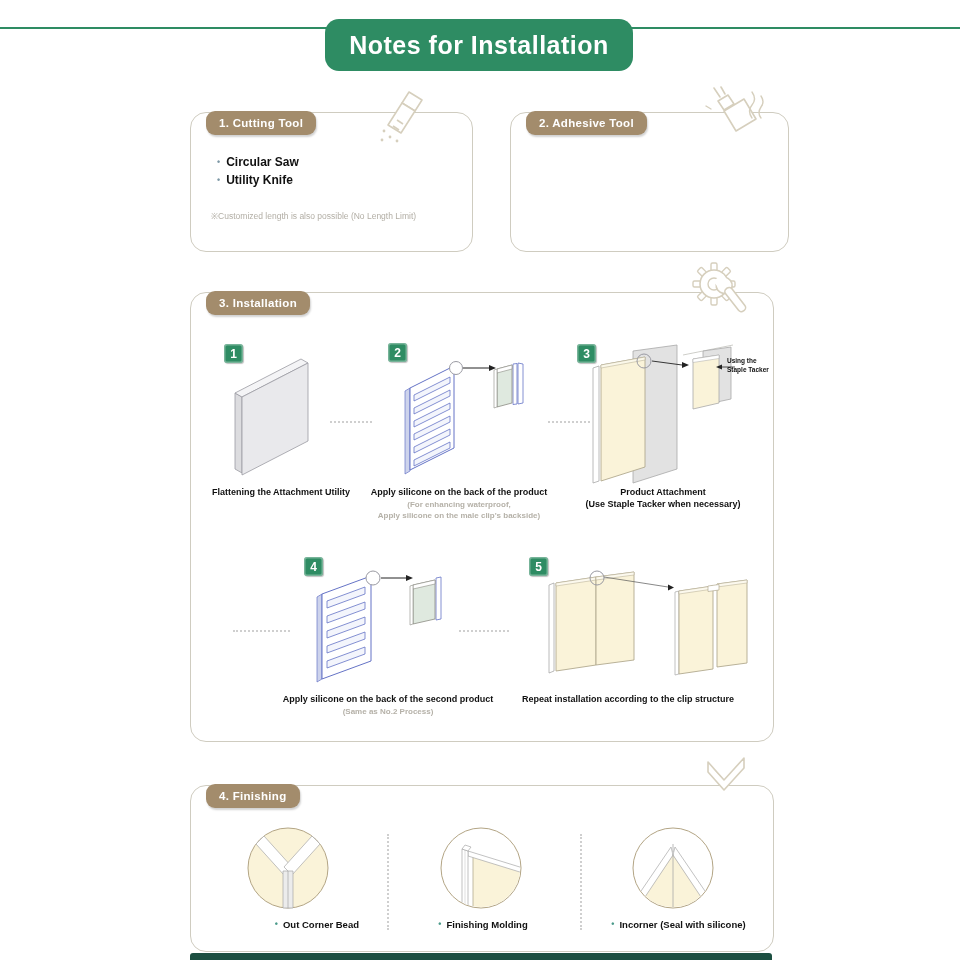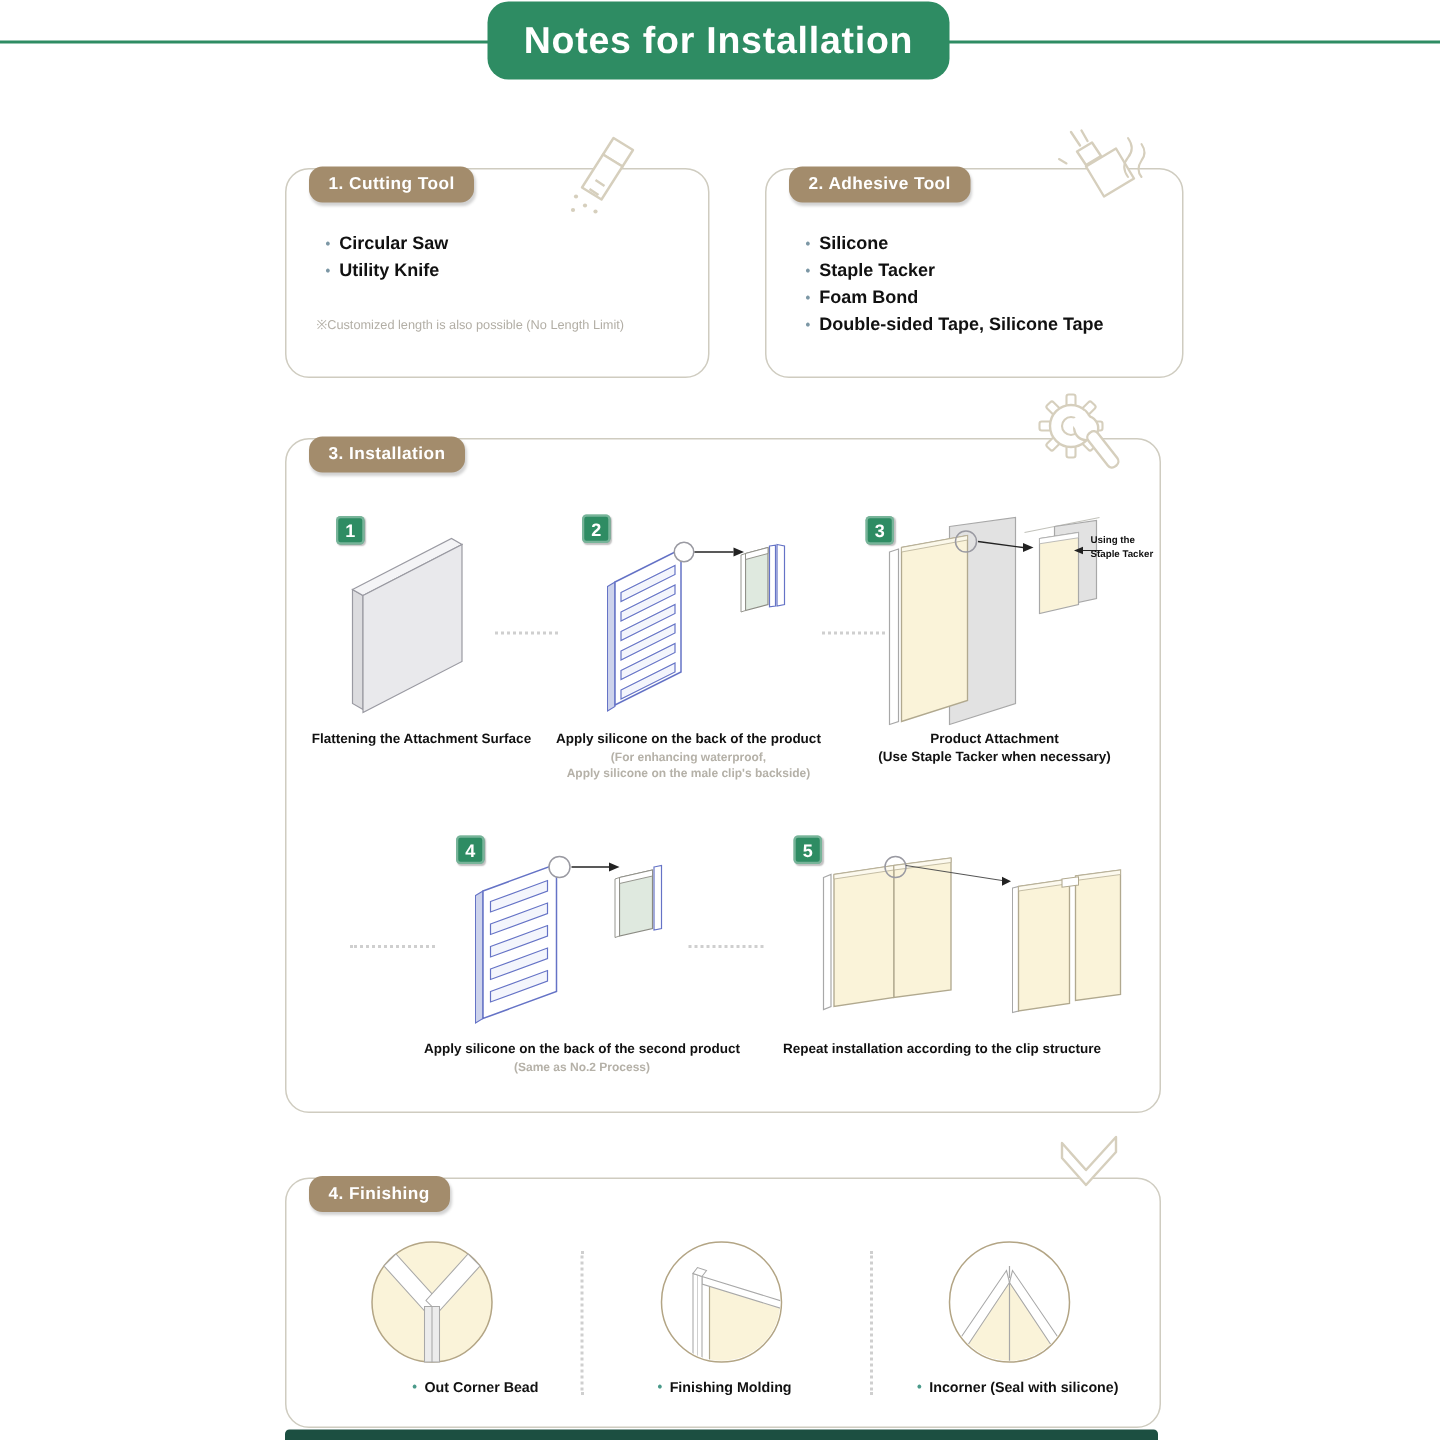--- a/index.html
+++ b/index.html
@@ -8,21 +8,21 @@
     font-family:"Liberation Sans", sans-serif;color:#111;overflow:hidden;
   }
   :root{
     --green:#2e8c63; --tan:#a38c6c; --cream:#faf3d9; --blue:#6573c6;
     --icon:#d6cfbd; --darkbar:#1c4f41;
   }
   .abs{position:absolute;}
   
   .hline{position:absolute;left:0;top:27px;width:960px;height:2px;background:var(--green);}
   .badge-title{
-    position:absolute;left:325px;top:1px;width:308px;height:52px;background:var(--green);
+    position:absolute;left:325px;top:19px;width:308px;height:52px;background:var(--green);
     border-radius:14px;display:flex;align-items:center;justify-content:center;
     color:#fff;font-size:25px;font-weight:bold;letter-spacing:.5px;
   }
   
   .panel{position:absolute;border:1.6px solid #cfccc0;border-radius:16px;background:#fff;}
   #box-cutting{left:190px;top:112px;width:281px;height:138px;}
   #box-adhesive{left:510px;top:112px;width:262px;height:138px;padding-left:15px;}
   #box-install{left:190px;top:292px;width:582px;height:448px;}
   #box-finish{left:190px;top:785px;width:582px;height:165px;}
   .sec-label{
@@ -78,26 +78,20 @@
   <g fill="var(--icon)" stroke="none">
     <circle cx="12" cy="41" r="1.4"></circle>
       <circle cx="18" cy="47" r="1.4"></circle>
     <circle cx="25" cy="51" r="1.4"></circle>
       <circle cx="10" cy="50" r="1.4"></circle>
   </g>
 </svg>
 
 <div class="panel" id="box-adhesive">
   <div class="sec-label">2. Adhesive Tool</div>
-  <ul class="tool-list">
-    <li>Silicone</li>
-    <li>Staple Tacker</li>
-    <li>Foam Bond</li>
-    <li>Double-sided Tape, Silicone Tape</li>
-  </ul>
 </div>
 
 <svg class="abs" style="left:694px;top:84px;" width="72" height="66" viewBox="0 0 72 66">
   <g fill="#fff" stroke="var(--icon)" stroke-width="1.6" stroke-linejoin="round" stroke-linecap="round">
     <polygon points="30,27 50,15 62,35 42,47"></polygon>
     <polygon points="24,17 34,11 40,20 30,26"></polygon>
     <line x1="26" y1="13" x2="20" y2="4"></line>
     <line x1="31" y1="10" x2="27" y2="3"></line>
   </g>
   <g fill="none" stroke="var(--icon)" stroke-width="1.4" stroke-linecap="round">
@@ -198,21 +192,21 @@
     <polygon points="176,19 206,15 206,18 176,22" fill="#fcf9ee" stroke="#b1a98f" stroke-width="0.5"></polygon>
     <polygon points="167,21 178,19.5 178,25 167,26.5" fill="#fff" stroke="#b1a98f" stroke-width="0.7"></polygon>
   </svg>
 
   <div class="dot-h" style="left:139px;top:128px;width:42px;"></div>
   <div class="dot-h" style="left:357px;top:128px;width:42px;"></div>
   <div class="dot-h" style="left:42px;top:337px;width:57px;"></div>
   <div class="dot-h" style="left:268px;top:337px;width:50px;"></div>
 
   <div class="cap" style="left:5px;top:194px;width:170px;">
-    <span class="main">Flattening the Attachment Surface</span>
+    <span class="main">Flattening the Attachment Utility</span>
   </div>
   <div class="cap" style="left:372px;top:194px;width:200px;">
     <span class="main">Product Attachment</span>
     <span class="main">(Use Staple Tacker when necessary)</span>
   </div>
   <div class="cap" style="left:168px;top:194px;width:200px;">
     <span class="main">Apply silicone on the back of the product</span>
     <span class="sub">(For enhancing waterproof,</span>
     <span class="sub">Apply silicone on the male clip's backside)</span>
   </div>

